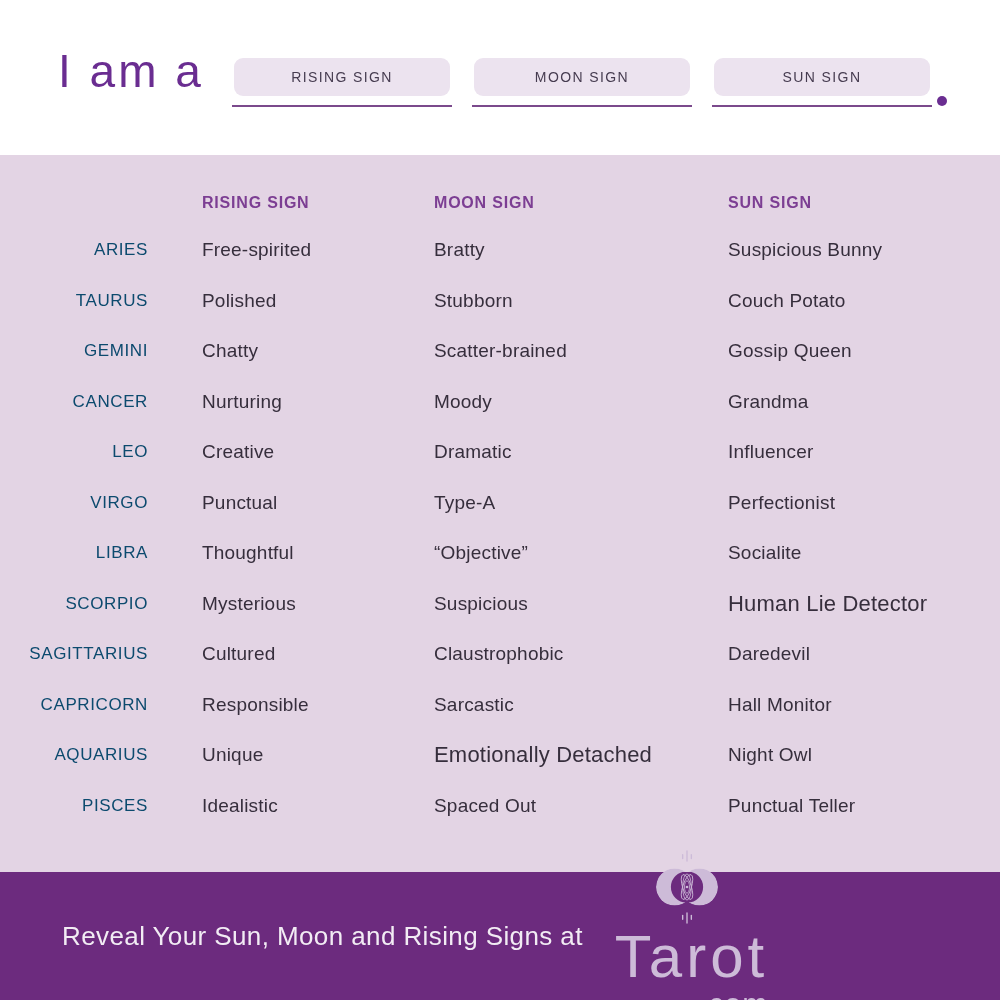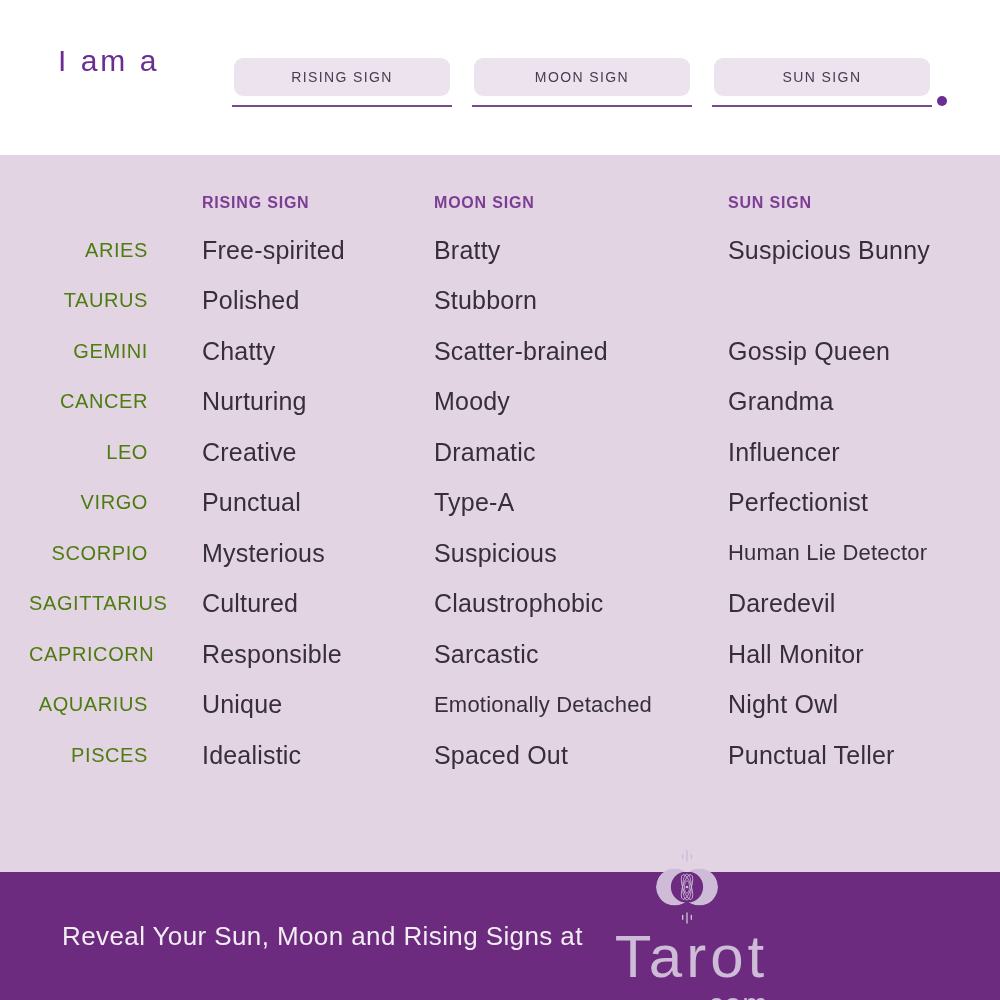--- a/index.html
+++ b/index.html
@@ -7,21 +7,21 @@
     width:1000px; height:1000px;
     font-family:"Liberation Sans", sans-serif;
     background:#ffffff;
   }
   .canvas { position:relative; width:1000px; height:1000px; overflow:hidden; background:#ffffff; }
 
   
   .top-section { position:absolute; top:0; left:0; width:1000px; height:155px; background:#ffffff; }
   .iama {
     position:absolute; left:58px; top:44px;
-    font-size:30px; font-weight:300; letter-spacing:3px; color:#6a2d91;
+    font-size:46px; font-weight:300; letter-spacing:3px; color:#6a2d91;
   }
   .slots { position:absolute; left:232px; top:58px; display:flex; }
   .slot { width:220px; margin-right:20px; display:flex; flex-direction:column; align-items:center; }
   .pill {
     width:216px; height:38px; background:#ece3ef; border-radius:9px;
     display:flex; align-items:center; justify-content:center;
     font-size:14px; font-weight:500; letter-spacing:1.4px; color:#463c50;
     cursor:pointer;
   }
   .slot-line { width:220px; height:0; border-bottom:2px solid #7b4a8c; margin-top:9px; }
@@ -34,24 +34,24 @@
   .table-section { position:absolute; top:155px; left:0; width:1000px; height:717px; background:#e3d4e4; }
   .thead, .trow { display:grid; grid-template-columns:148px 232px 294px 326px; }
   .thead { padding-top:33px; height:30px; align-items:center; }
   .th {
     padding-left:54px; font-size:16px; font-weight:700;
     letter-spacing:0.8px; color:#7c3e93;
   }
   .rows { margin-top:7px; }
   .trow { height:50.5px; align-items:center; }
   .sign {
-    text-align:right; font-size:20px; font-weight:500;
-    letter-spacing:0.6px; color:#4d7c0f;padding-left:29px;
-  }
-  .val { padding-left:54px; font-size:25px; font-weight:400; color:#362e3c; letter-spacing:0.2px; white-space:nowrap; }
+    text-align:right; font-size:17px; font-weight:500;
+    letter-spacing:0.6px; color:#0c4a6e;padding-left:29px;
+  }
+  .val { padding-left:54px; font-size:19px; font-weight:400; color:#362e3c; letter-spacing:0.2px; white-space:nowrap; }
   .val.small { font-size:22px; }
 
   
   .footer { position:absolute; top:872px; left:0; width:1000px; height:143px; background:#6c2b7e; }
   .footer-inner { position:absolute; left:62px; top:0; height:128px; display:flex; align-items:center; }
   .footer-text { font-size:26px; font-weight:300; color:#f2ecf4; letter-spacing:0.4px; }
   .logo { display:flex; align-items:center; margin-left:22px; cursor:pointer;flex-direction:column; }
   .logo-icon { width:62px; height:80px; display:block; }
   .logo-word { font-size:60px; font-weight:300; color:#cdbbd8; letter-spacing:4px; line-height:1; margin-left:10px; }
   .logo-com { font-size:30px; font-weight:300; color:#cdbbd8; align-self:flex-end; margin-bottom:5px; letter-spacing:1px; }
@@ -91,20 +91,21 @@
         <div class="trow">
           <div class="sign">ARIES</div>
           <div class="val">Free-spirited</div>
           <div class="val">Bratty</div>
           <div class="val">Suspicious Bunny</div>
         </div>
         <div class="trow">
           <div class="sign">TAURUS</div>
           <div class="val">Polished</div>
           <div class="val">Stubborn</div>
+          <div class="val">Couch Potato</div>
         </div>
         <div class="trow">
           <div class="sign">GEMINI</div>
           <div class="val">Chatty</div>
           <div class="val">Scatter-brained</div>
           <div class="val">Gossip Queen</div>
         </div>
         <div class="trow">
           <div class="sign">CANCER</div>
           <div class="val">Nurturing</div>
@@ -115,20 +116,26 @@
           <div class="sign">LEO</div>
           <div class="val">Creative</div>
           <div class="val">Dramatic</div>
           <div class="val">Influencer</div>
         </div>
         <div class="trow">
           <div class="sign">VIRGO</div>
           <div class="val">Punctual</div>
           <div class="val">Type-A</div>
           <div class="val">Perfectionist</div>
+        </div>
+        <div class="trow">
+          <div class="sign">LIBRA</div>
+          <div class="val">Thoughtful</div>
+          <div class="val">“Objective”</div>
+          <div class="val">Socialite</div>
         </div>
         <div class="trow">
           <div class="sign">SCORPIO</div>
           <div class="val">Mysterious</div>
           <div class="val">Suspicious</div>
           <div class="val small">Human Lie Detector</div>
         </div>
         <div class="trow">
           <div class="sign">SAGITTARIUS</div>
           <div class="val">Cultured</div>

